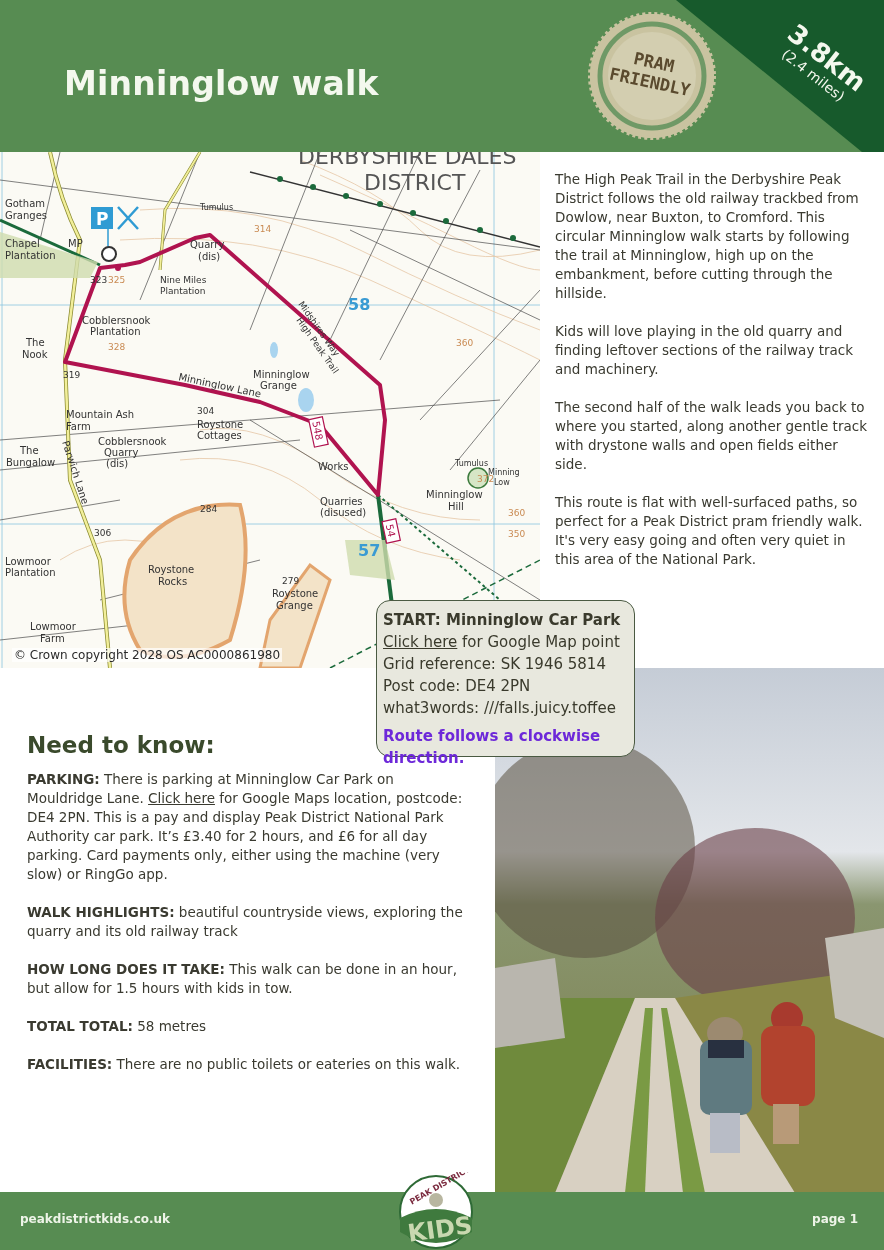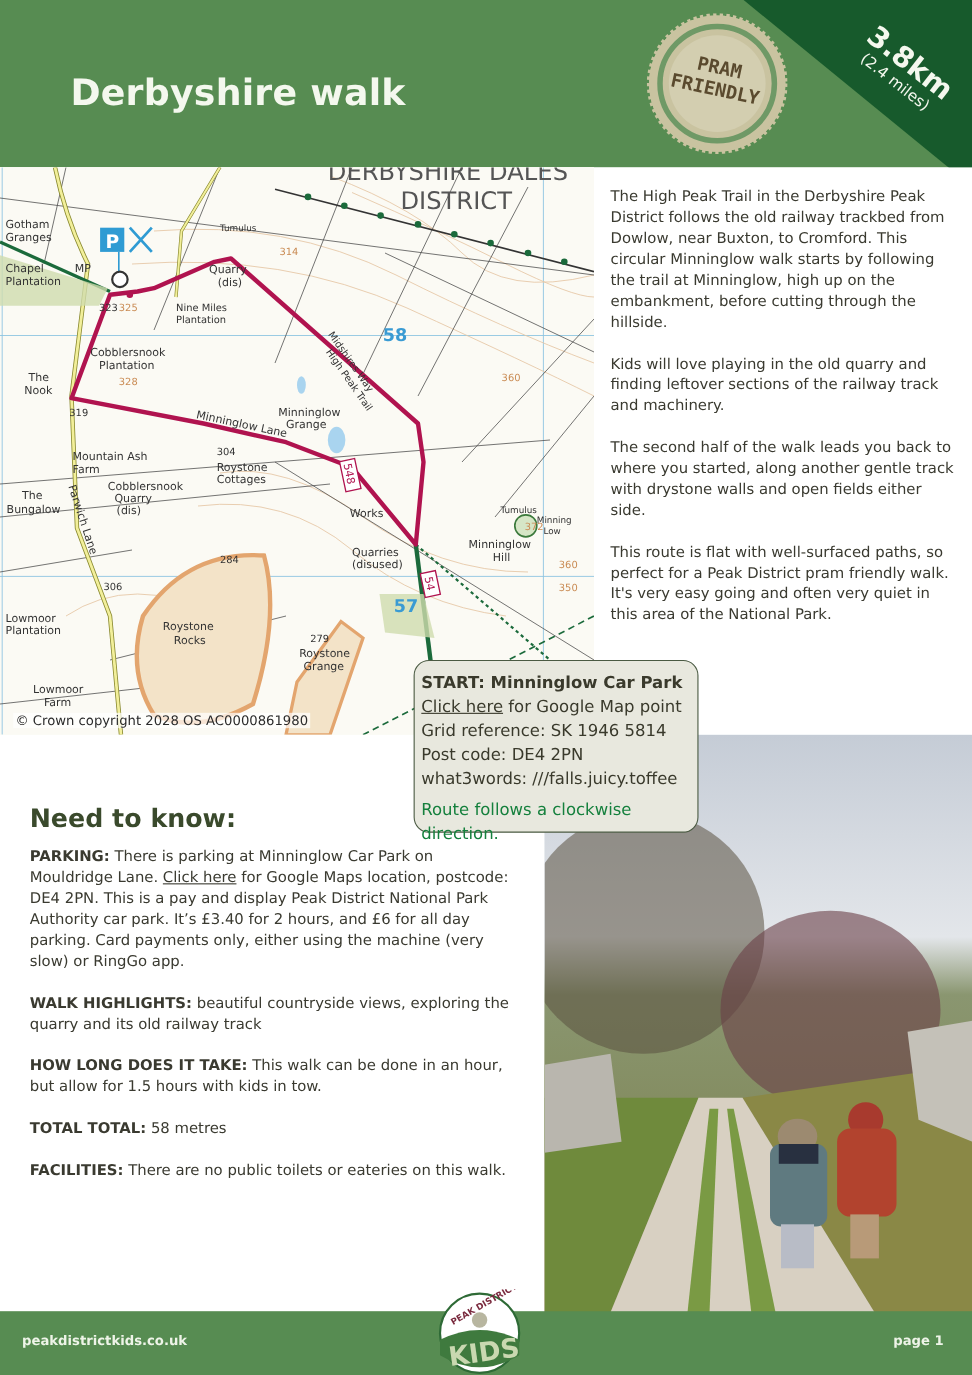--- a/index.html
+++ b/index.html
@@ -22,21 +22,21 @@
   .map-copyright { position: absolute; left: 12px; top: 496px; font-size: 12px; color: #2a2a2a; background: rgba(255,255,255,0.7); padding: 0 2px; }
 
   
   .intro { position: absolute; left: 555px; top: 170px; width: 312px; font-size: 13.5px; line-height: 19px; color: #3a3a30; }
   .intro p { margin-bottom: 19px; }
 
   
   .start-box { position: absolute; left: 376px; top: 600px; width: 259px; height: 157px; background: #e8e8de; border: 1.5px solid #4a5a42; border-radius: 14px; padding: 8px 0 0 6px; font-size: 15px; line-height: 22px; color: #3a3a2c; z-index: 5; }
   .start-box .bold { font-weight: bold; }
   .start-box .link { text-decoration: underline; cursor: pointer; }
-  .start-box .route { font-weight: normal; margin-top: 6px; color: #15803d; }
+  .start-box .route { font-weight: bold; margin-top: 6px; color: #6d28d9; }
 
   
   .ntk-title { position: absolute; left: 27px; top: 732px; font-size: 23px; font-weight: bold; color: #3a4a2c; }
   .ntk { position: absolute; left: 27px; top: 770px; width: 440px; font-size: 13.5px; line-height: 19px; color: #3a3a30; }
   .ntk p { margin-bottom: 19px; }
   .ntk .label { font-weight: bold; }
   .ntk .link { text-decoration: underline; cursor: pointer; }
 
   
   .photo { position: absolute; left: 495px; top: 668px; width: 389px; height: 525px; overflow: hidden; background: linear-gradient(#c8d0da 0%, #dfe3e8 30%, #d2d8de 40%, #7f8a64 47%, #6d7a44 60%, #8b8450 100%); }
@@ -47,21 +47,21 @@
   .footer-page { position: absolute; right: 26px; top: 20px; font-size: 12px; color: #eef4e8; }
   .logo { position: absolute; left: 396px; top: 1172px; width: 80px; height: 78px; z-index: 6; }
 </style>
 </head>
 <body>
 
 <div class="header">
   <svg class="corner-triangle" width="884" height="170" viewBox="0 0 884 170">
     <polygon points="676,0 884,0 884,170" fill="#175a2c"></polygon>
   </svg>
-  <h1 class="header-title">Derbyshire walk</h1>
+  <h1 class="header-title">Minninglow walk</h1>
 
   <svg class="badge" width="128" height="128" viewBox="0 0 128 128">
     <g transform="translate(64,64)">
       <circle r="62" fill="#c9c3a0"></circle>
       <g fill="#c9c3a0">
         <circle r="62"></circle>
       </g>
       <circle r="62" fill="none" stroke="#c9c3a0" stroke-width="4" stroke-dasharray="3 3"></circle>
       <circle r="52" fill="none" stroke="#6f9966" stroke-width="5"></circle>
       <circle r="44" fill="#d3ceb0"></circle>

